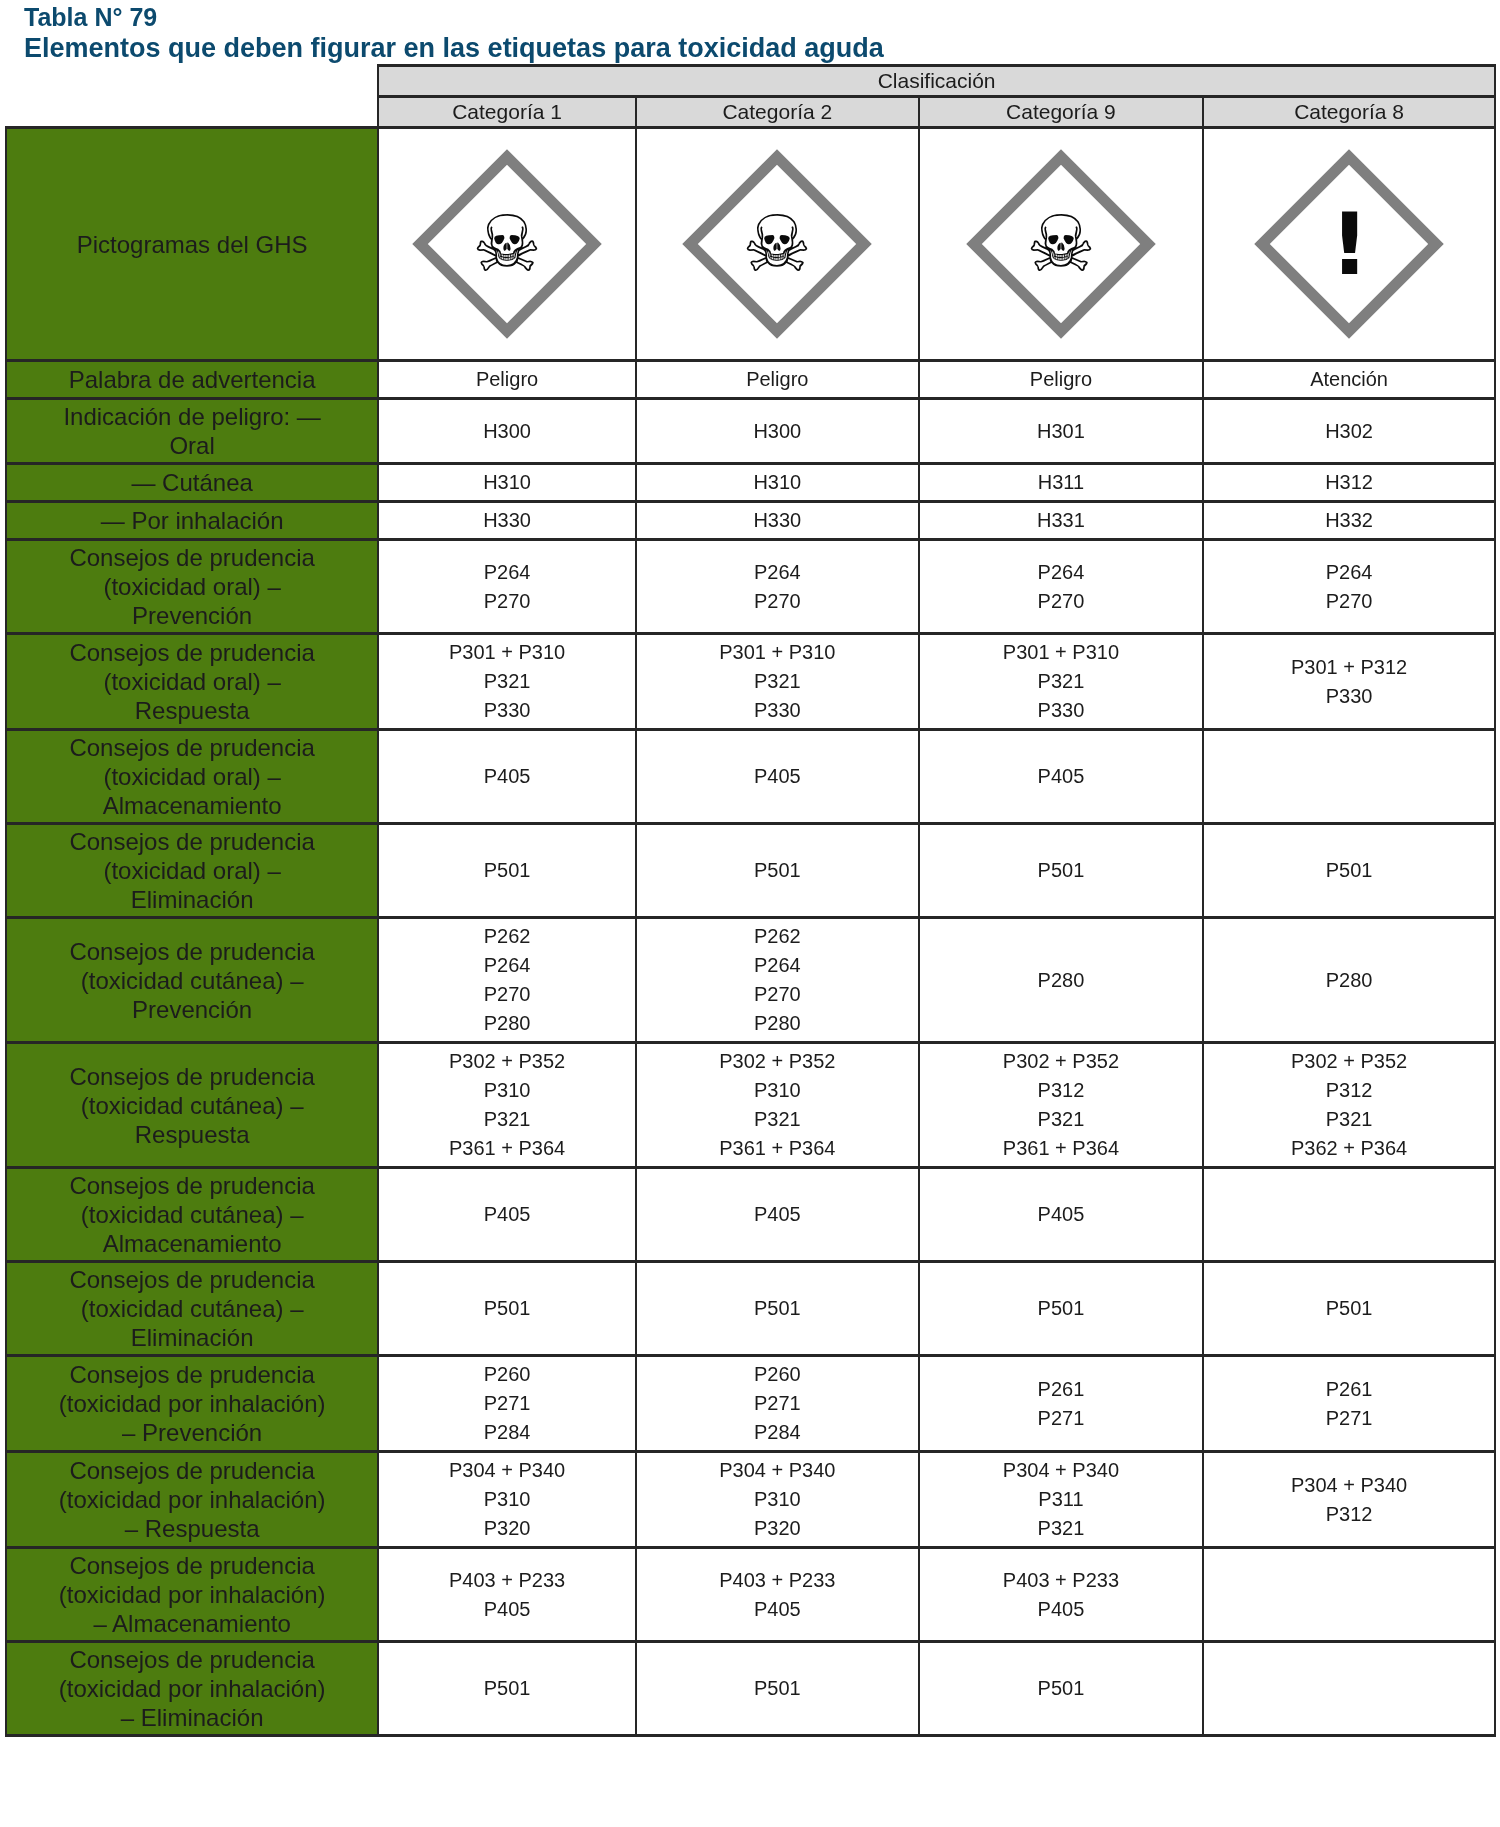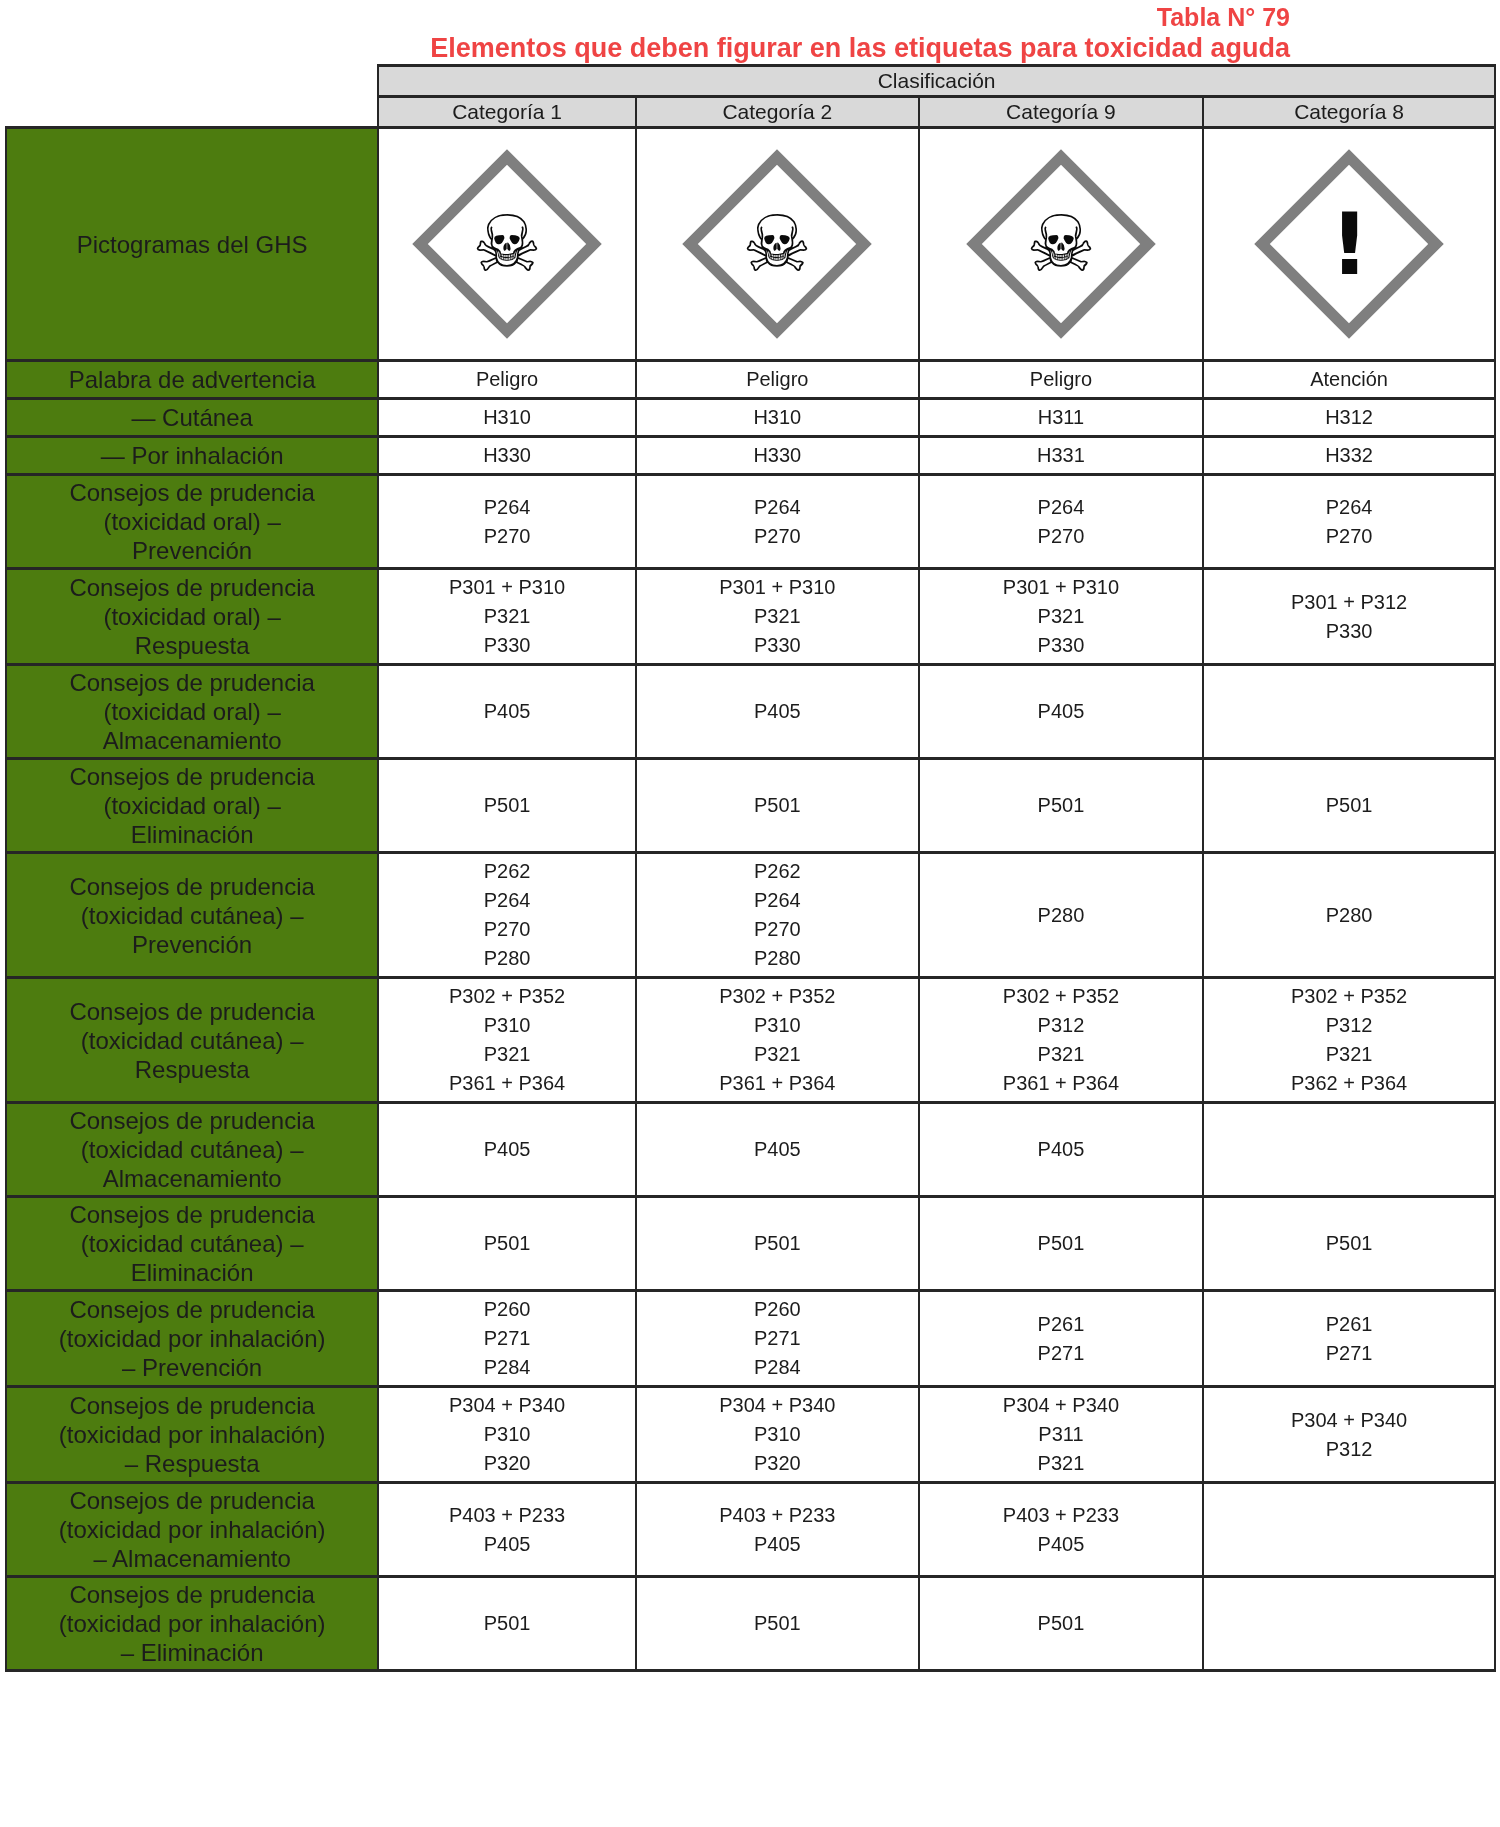--- a/index.html
+++ b/index.html
@@ -11,23 +11,24 @@
   }
   .page {
     width: 1500px;
     height: 1827px;
     box-sizing: border-box;
     padding: 2px 0 0 0;
     overflow: hidden;
   }
   .title-block {
     width: 1290px;
-    text-align: right;
+    text-align: left;
     font-weight: bold;
-    color: #ef4444;
+    color: #0c4a6e;
+    padding-left: 24px;
   }
   .title-line1 { font-size: 25px; line-height: 30px; }
   .title-line2 { font-size: 27px; line-height: 32px; }
 
   table.ghs {
     border-collapse: collapse;
     table-layout: fixed;
     width: 1491px;
     margin-left: 5px;
     margin-top: 0;
@@ -150,20 +151,28 @@
       </tr>
 
     <tr>
           <td class="lbl">Palabra de advertencia</td>
           <td class="cell">Peligro</td>
           <td class="cell">Peligro</td>
           <td class="cell">Peligro</td>
           <td class="cell">Atención</td>
         </tr>
         <tr>
+          <td class="lbl">Indicación de peligro: —
+Oral</td>
+          <td class="cell">H300</td>
+          <td class="cell">H300</td>
+          <td class="cell">H301</td>
+          <td class="cell">H302</td>
+        </tr>
+        <tr>
           <td class="lbl">— Cutánea</td>
           <td class="cell">H310</td>
           <td class="cell">H310</td>
           <td class="cell">H311</td>
           <td class="cell">H312</td>
         </tr>
         <tr>
           <td class="lbl">— Por inhalación</td>
           <td class="cell">H330</td>
           <td class="cell">H330</td>

